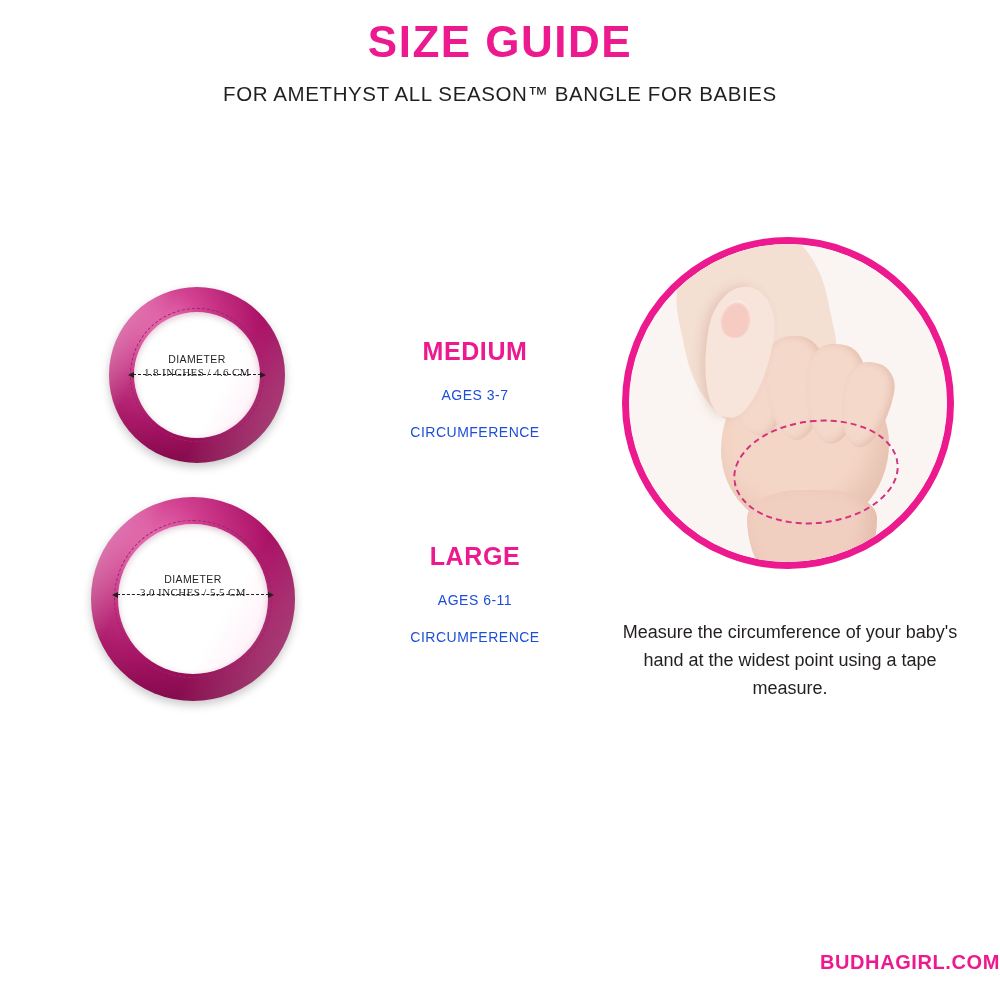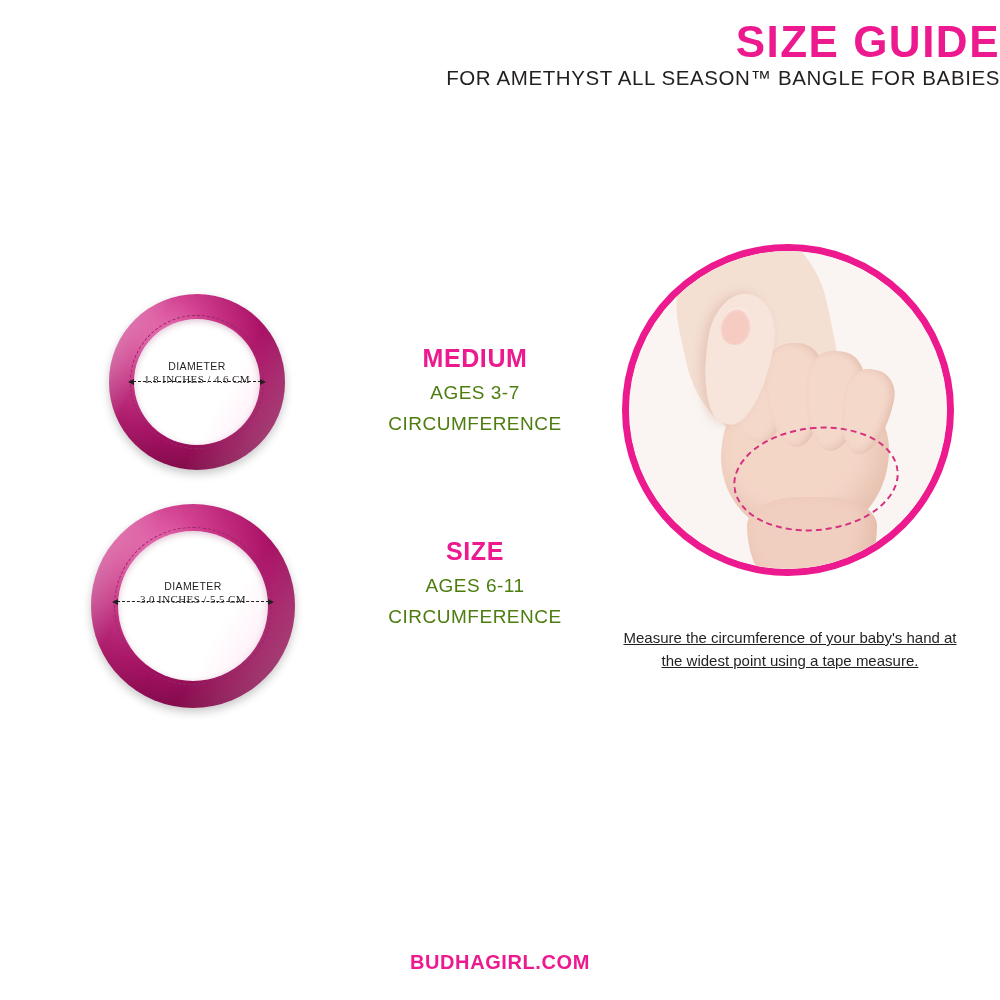--- a/index.html
+++ b/index.html
@@ -12,40 +12,41 @@
     background: #ffffff;
     font-family: "Liberation Sans", sans-serif;
     color: #231f20;
     overflow: hidden;
     position: relative;
   }
 
   
   .header {
     padding-top: 18px;
-    text-align: right;
+    text-align: center;
   }
   .title {
     font-size: 44px;
     font-weight: bold;
     letter-spacing: 1.5px;
     color: #ec1a8e;
     line-height: 1.1;
     margin: 0;
   }
   .subtitle {
+    margin-top: 16px;
     font-size: 20.5px;
     letter-spacing: 0.6px;
     color: #231f20;
   }
 
   
   .main {
     position: absolute;
-    top: 244px;
+    top: 237px;
     left: 0;
     width: 1000px;
     height: 500px;
   }
 
   
   .bangle-col {
     position: absolute;
     left: 75px;
     top: 0;
@@ -140,23 +141,23 @@
   .size-block.medium { margin-top: 100px; }
   .size-block.large  { margin-top: 102px; }
   .size-name {
     font-size: 25px;
     font-weight: bold;
     color: #ec1a8e;
     letter-spacing: 0.6px;
     margin-top: 48px;
   }
   .size-line {
-    font-size: 19px;
-    color: #4d7c0f;
-    margin-top: 9px;
+    font-size: 14px;
+    color: #1d4ed8;
+    margin-top: 21px;
     letter-spacing: 0.5px;
   }
 
   
   .photo-wrap {
     position: absolute;
     left: 622px;
     top: 0px;
     width: 332px;
     height: 332px;
@@ -239,33 +240,32 @@
     box-sizing: border-box;
     transform: rotate(-6deg);
   }
 
   .photo-caption {
     position: absolute;
     left: 612px;
     top: 382px;
     width: 356px;
     text-align: center;
-    font-size: 15px;
+    font-size: 18px;
     line-height: 1.55;
     color: #231f20;
-    text-decoration: underline;
   }
 
   
   .footer {
     position: absolute;
     left: 0;
     bottom: 26px;
     width: 1000px;
-    text-align: center;
+    text-align: right;
   }
   .footer-brand {
     font-size: 20px;
     font-weight: bold;
     color: #ec1a8e;
     letter-spacing: 0.6px;
   }
 </style>
 </head>
 <body>
@@ -304,21 +304,21 @@
     </div>
   </div>
 
   <div class="size-col">
     <div class="size-block medium">
       <div class="size-name">MEDIUM</div>
       <div class="size-line">AGES 3-7</div>
       <div class="size-line">CIRCUMFERENCE</div>
     </div>
     <div class="size-block large">
-      <div class="size-name">SIZE</div>
+      <div class="size-name">LARGE</div>
       <div class="size-line">AGES 6-11</div>
       <div class="size-line">CIRCUMFERENCE</div>
     </div>
   </div>
 
   <div class="photo-wrap">
     <div class="photo-ring">
       <div class="photo-inner">
         <div class="bg-fill"></div>
         <div class="adult-arm"></div>

